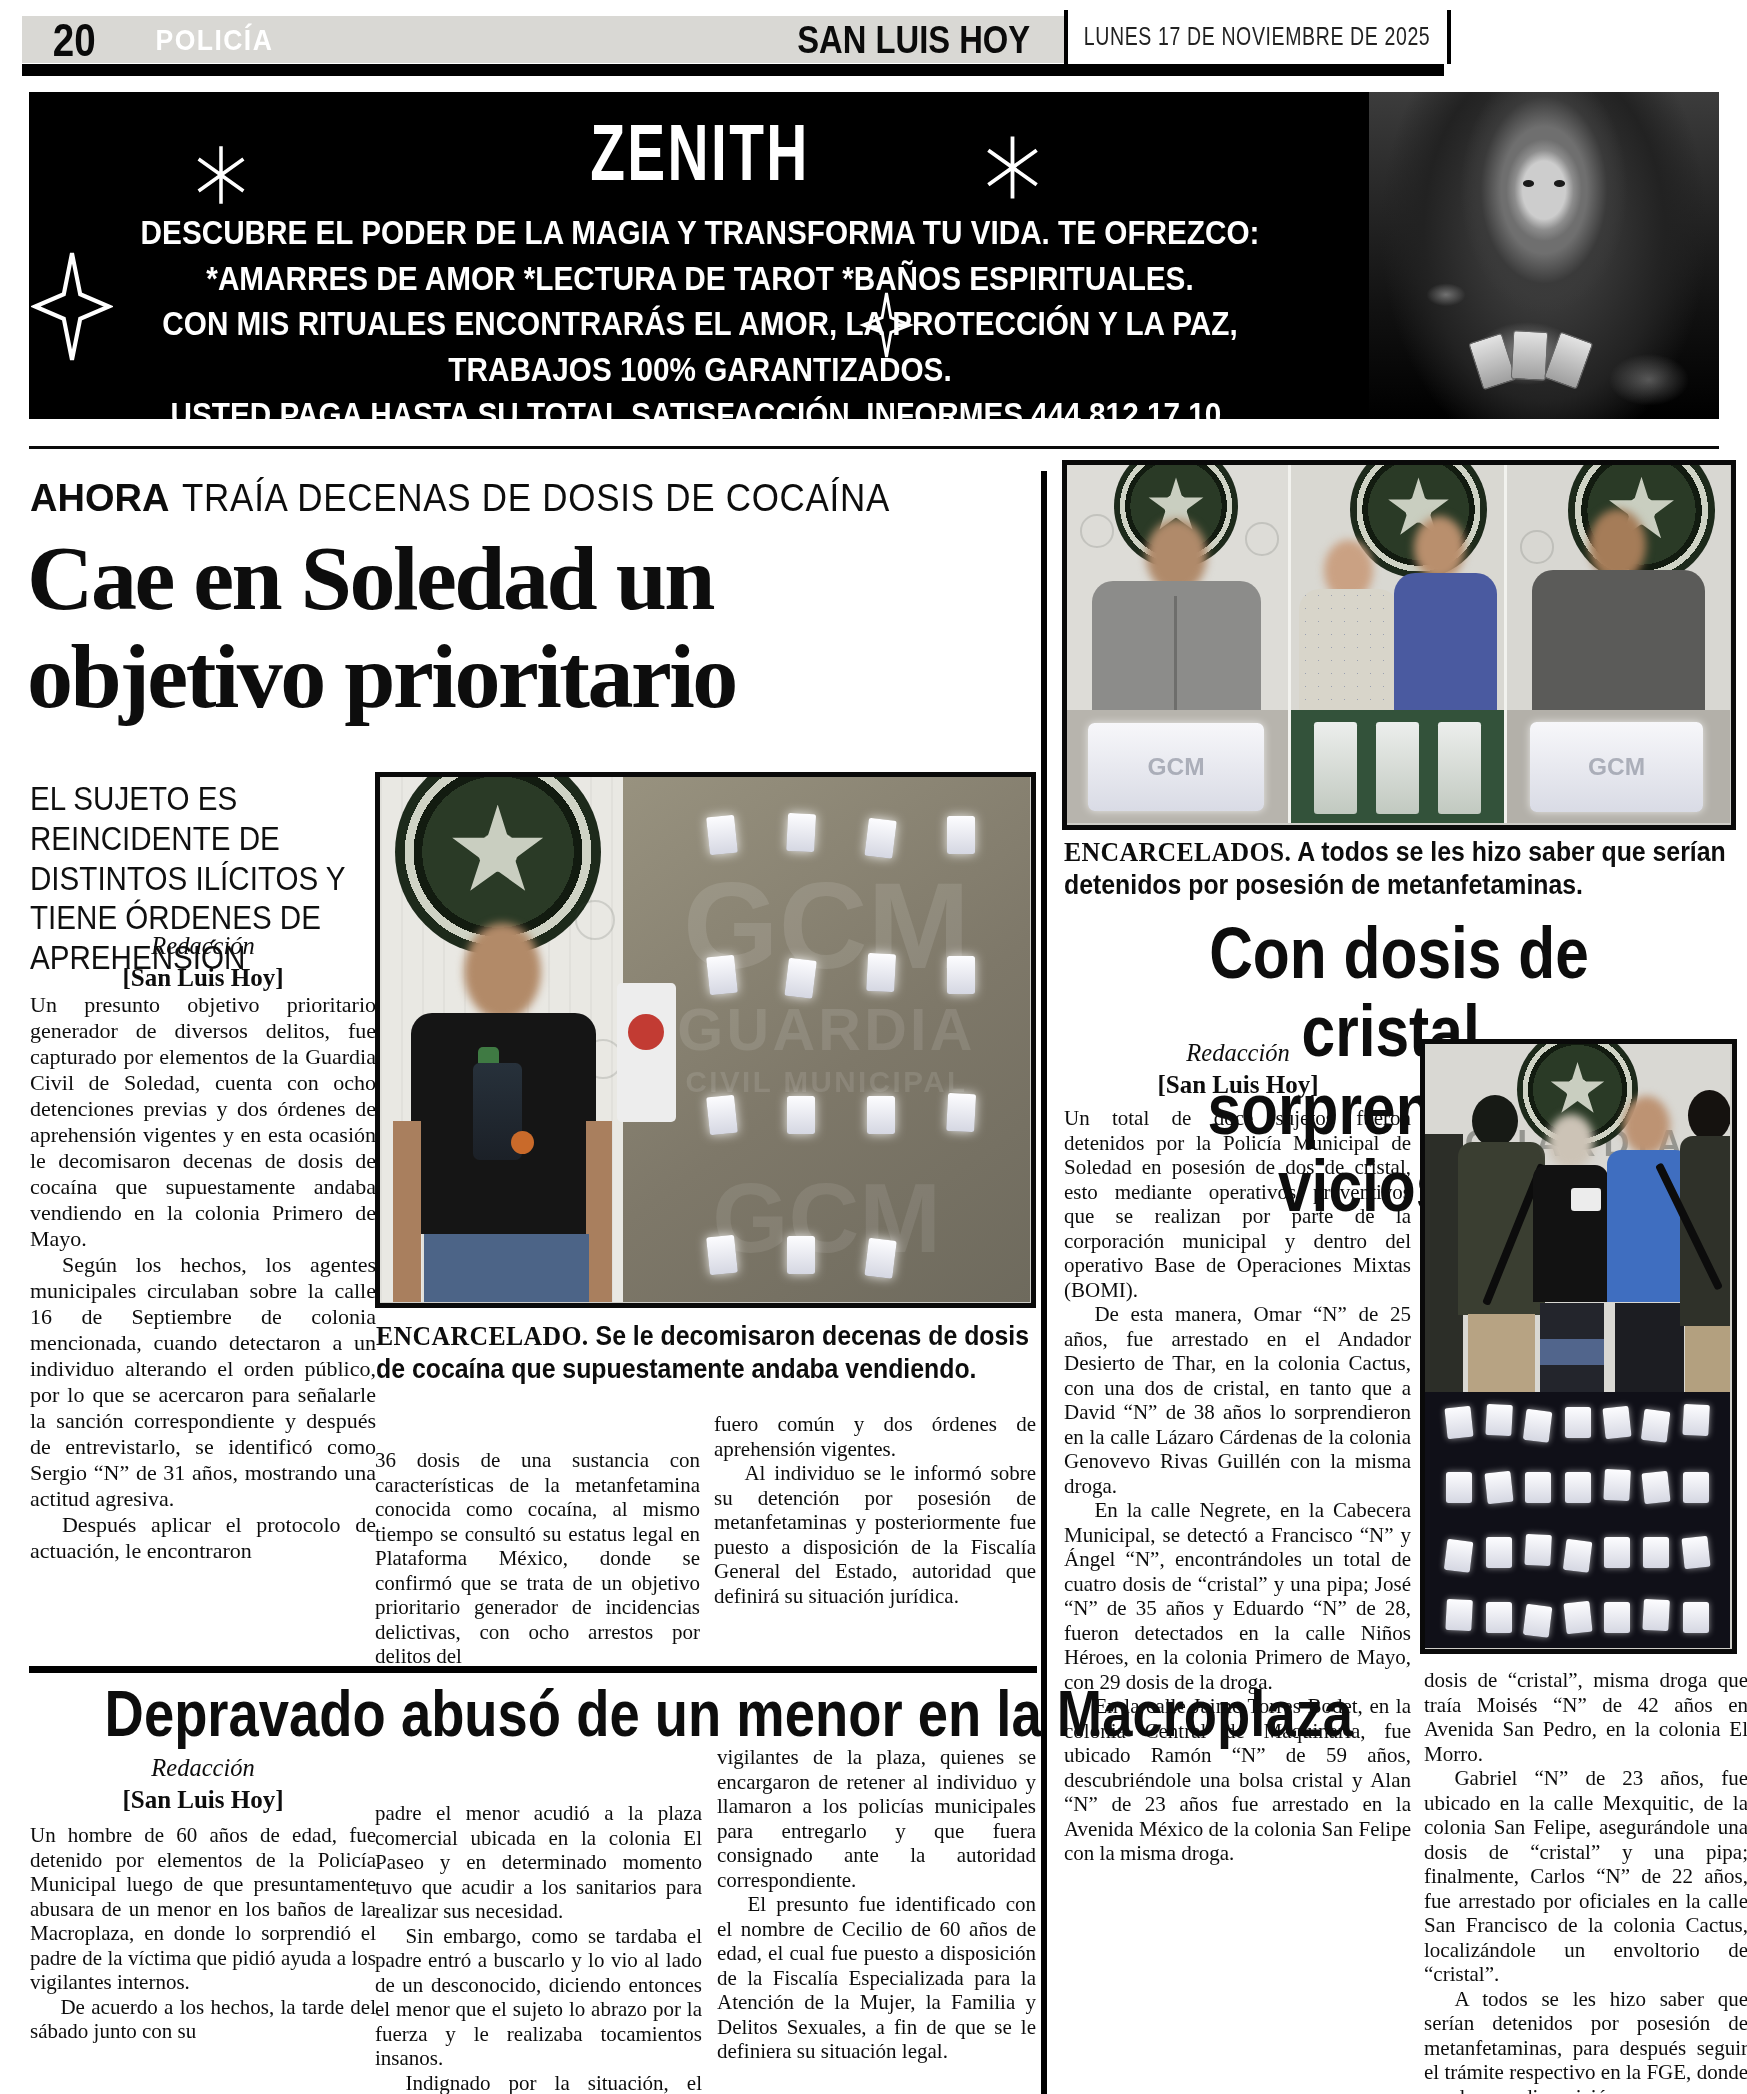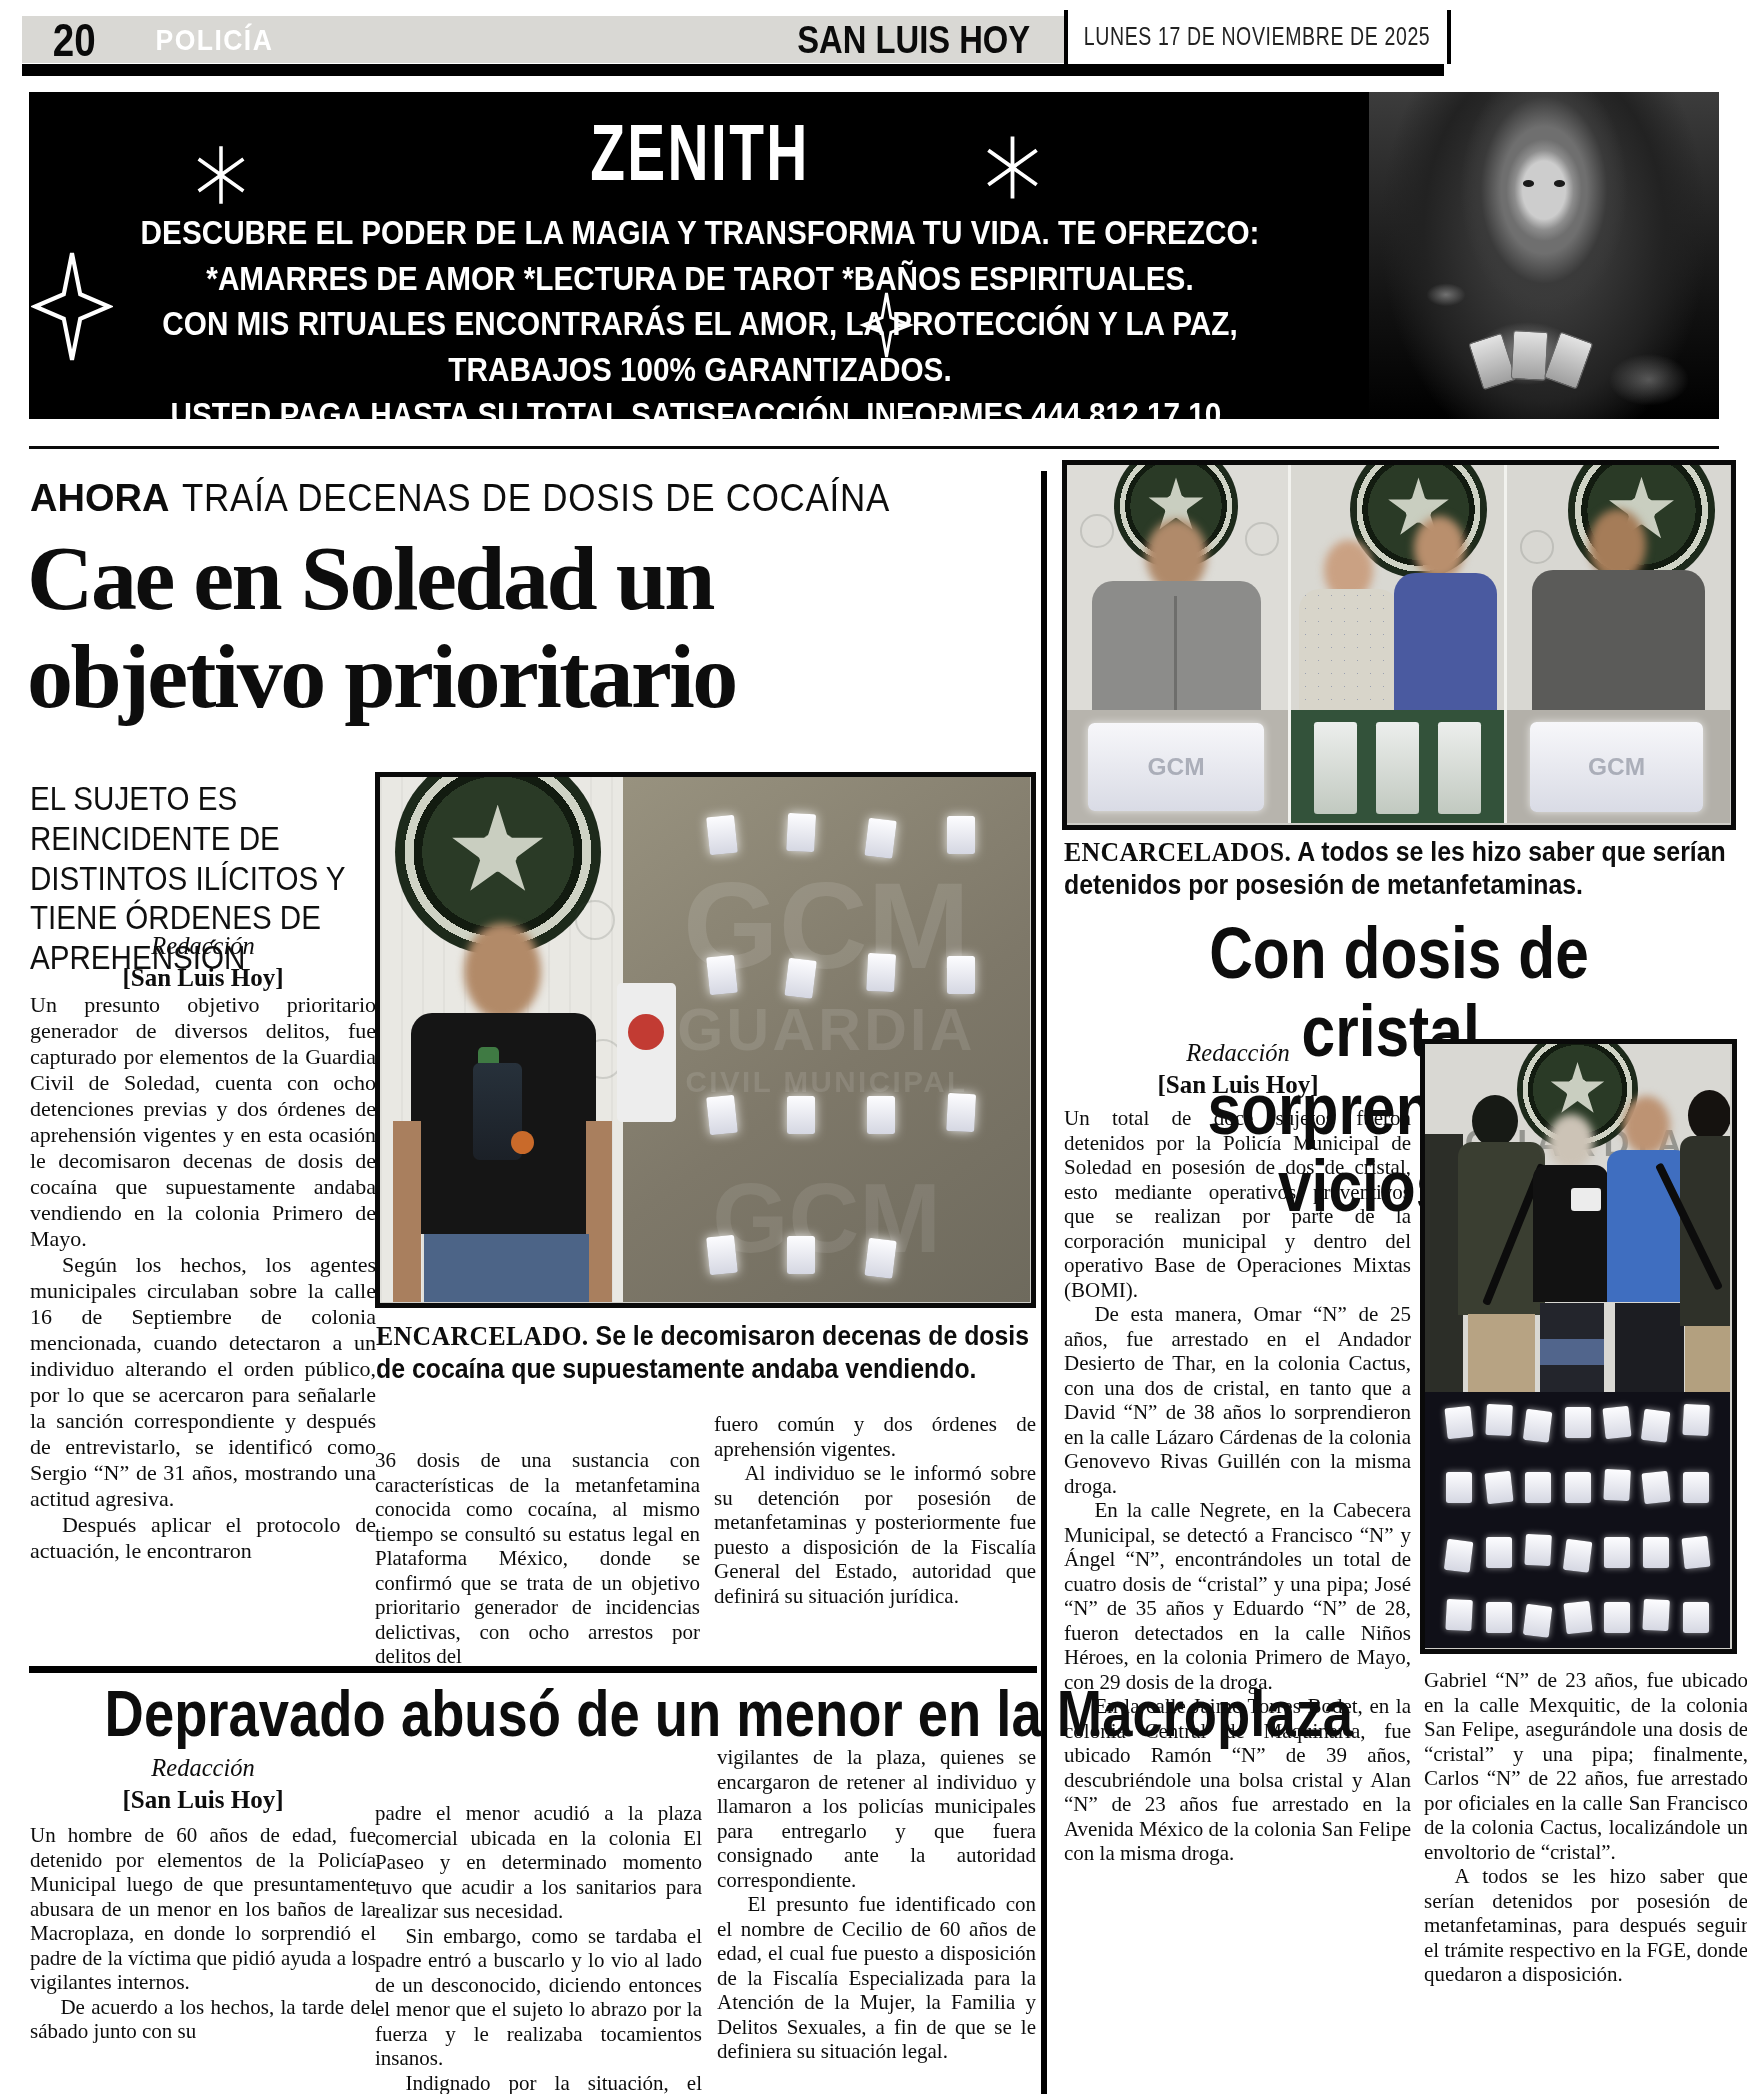--- a/index.html
+++ b/index.html
@@ -337,21 +337,21 @@
     <span>sorprenden a viciosos</span>
   </div>
   <div class="abs byline" id="a2-byline">
     <div class="byline-red">Redacción</div>
     <div class="byline-org">[San Luis Hoy]</div>
   </div>
   <div class="abs bodytext" id="a2-col1">
       <p>Un total de doce sujetos fueron detenidos por la Policía Municipal de Soledad en posesión de dos de cristal, esto mediante operativos preventivos que se realizan por parte de la corporación municipal y dentro del operativo Base de Operaciones Mixtas (BOMI).</p>
       <p>De esta manera, Omar “N” de 25 años, fue arrestado en el Andador Desierto de Thar, en la colonia Cactus, con una dos de cristal, en tanto que a David “N” de 38 años lo sorprendieron en la calle Lázaro Cárdenas de la colonia Genovevo Rivas Guillén con la misma droga.</p>
       <p>En la calle Negrete, en la Cabecera Municipal, se detectó a Francisco “N” y Ángel “N”, encontrándoles un total de cuatro dosis de “cristal” y una pipa; José “N” de 35 años y Eduardo “N” de 28, fueron detectados en la calle Niños Héroes, en la colonia Primero de Mayo, con 29 dosis de la droga.</p>
-      <p>En la calle Jaime Torres Bodet, en la colonia Central de Maquinaria, fue ubicado Ramón “N” de 39 años, descubriéndole una bolsa cristal y Alan “N” de 23 años fue arrestado en la Avenida México de la colonia San Felipe con la misma droga.</p>
+      <p>En la calle Jaime Torres Bodet, en la colonia Central de Maquinaria, fue ubicado Ramón “N” de 59 años, descubriéndole una bolsa cristal y Alan “N” de 23 años fue arrestado en la Avenida México de la colonia San Felipe con la misma droga.</p>
     </div>
 
   <div class="abs photo" id="photo3">
     <div id="p3-top">
       <div class="backword">GUARDIA</div>
       <div class="emblem" style="left:92px;top:-14.7px;width:121px;height:121px;">
           <div class="emblem-star"></div>
         </div>
       <div class="officer" style="left:0;top:90px;width:38px;height:258px;background:#2c2e28;"></div>
       <div class="officer" style="left:47px;top:51px;width:46px;height:52px;border-radius:50%;background:#171a15;"></div>
@@ -397,18 +397,19 @@
           <span class="pk"></span>
           <span class="pk"></span>
           <span class="pk"></span>
           <span class="pk"></span>
           <span class="pk"></span>
           <span class="pk"></span>
         </div>
     </div>
   </div>
   <div class="abs bodytext" id="a2-col2">
+      <p>dosis de “cristal”, misma droga que traía Moisés “N” de 42 años en Avenida San Pedro, en la colonia El Morro.</p>
       <p>Gabriel “N” de 23 años, fue ubicado en la calle Mexquitic, de la colonia San Felipe, asegurándole una dosis de “cristal” y una pipa; finalmente, Carlos “N” de 22 años, fue arrestado por oficiales en la calle San Francisco de la colonia Cactus, localizándole un envoltorio de “cristal”.</p>
       <p>A todos se les hizo saber que serían detenidos por posesión de metanfetaminas, para después seguir el trámite respectivo en la FGE, donde quedaron a disposición.</p>
     </div>
 
 </div>
 
 
 </body></html>

